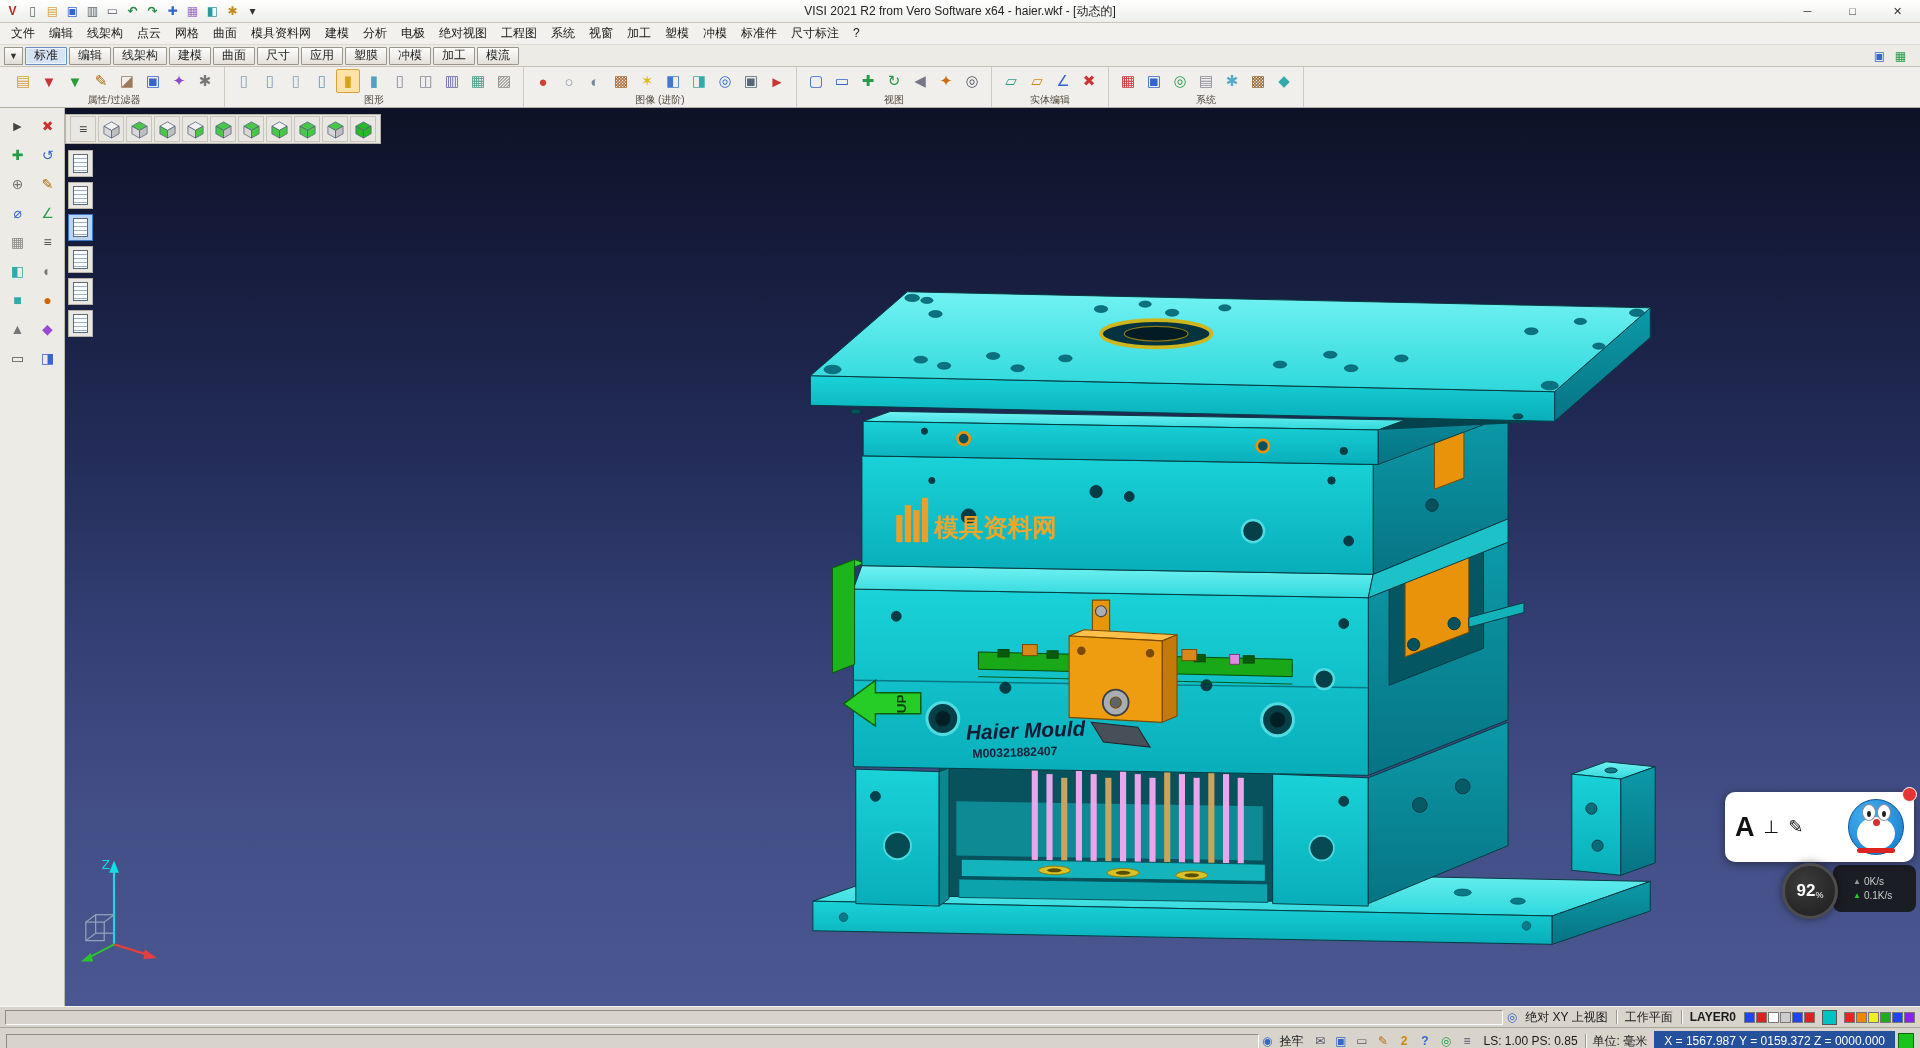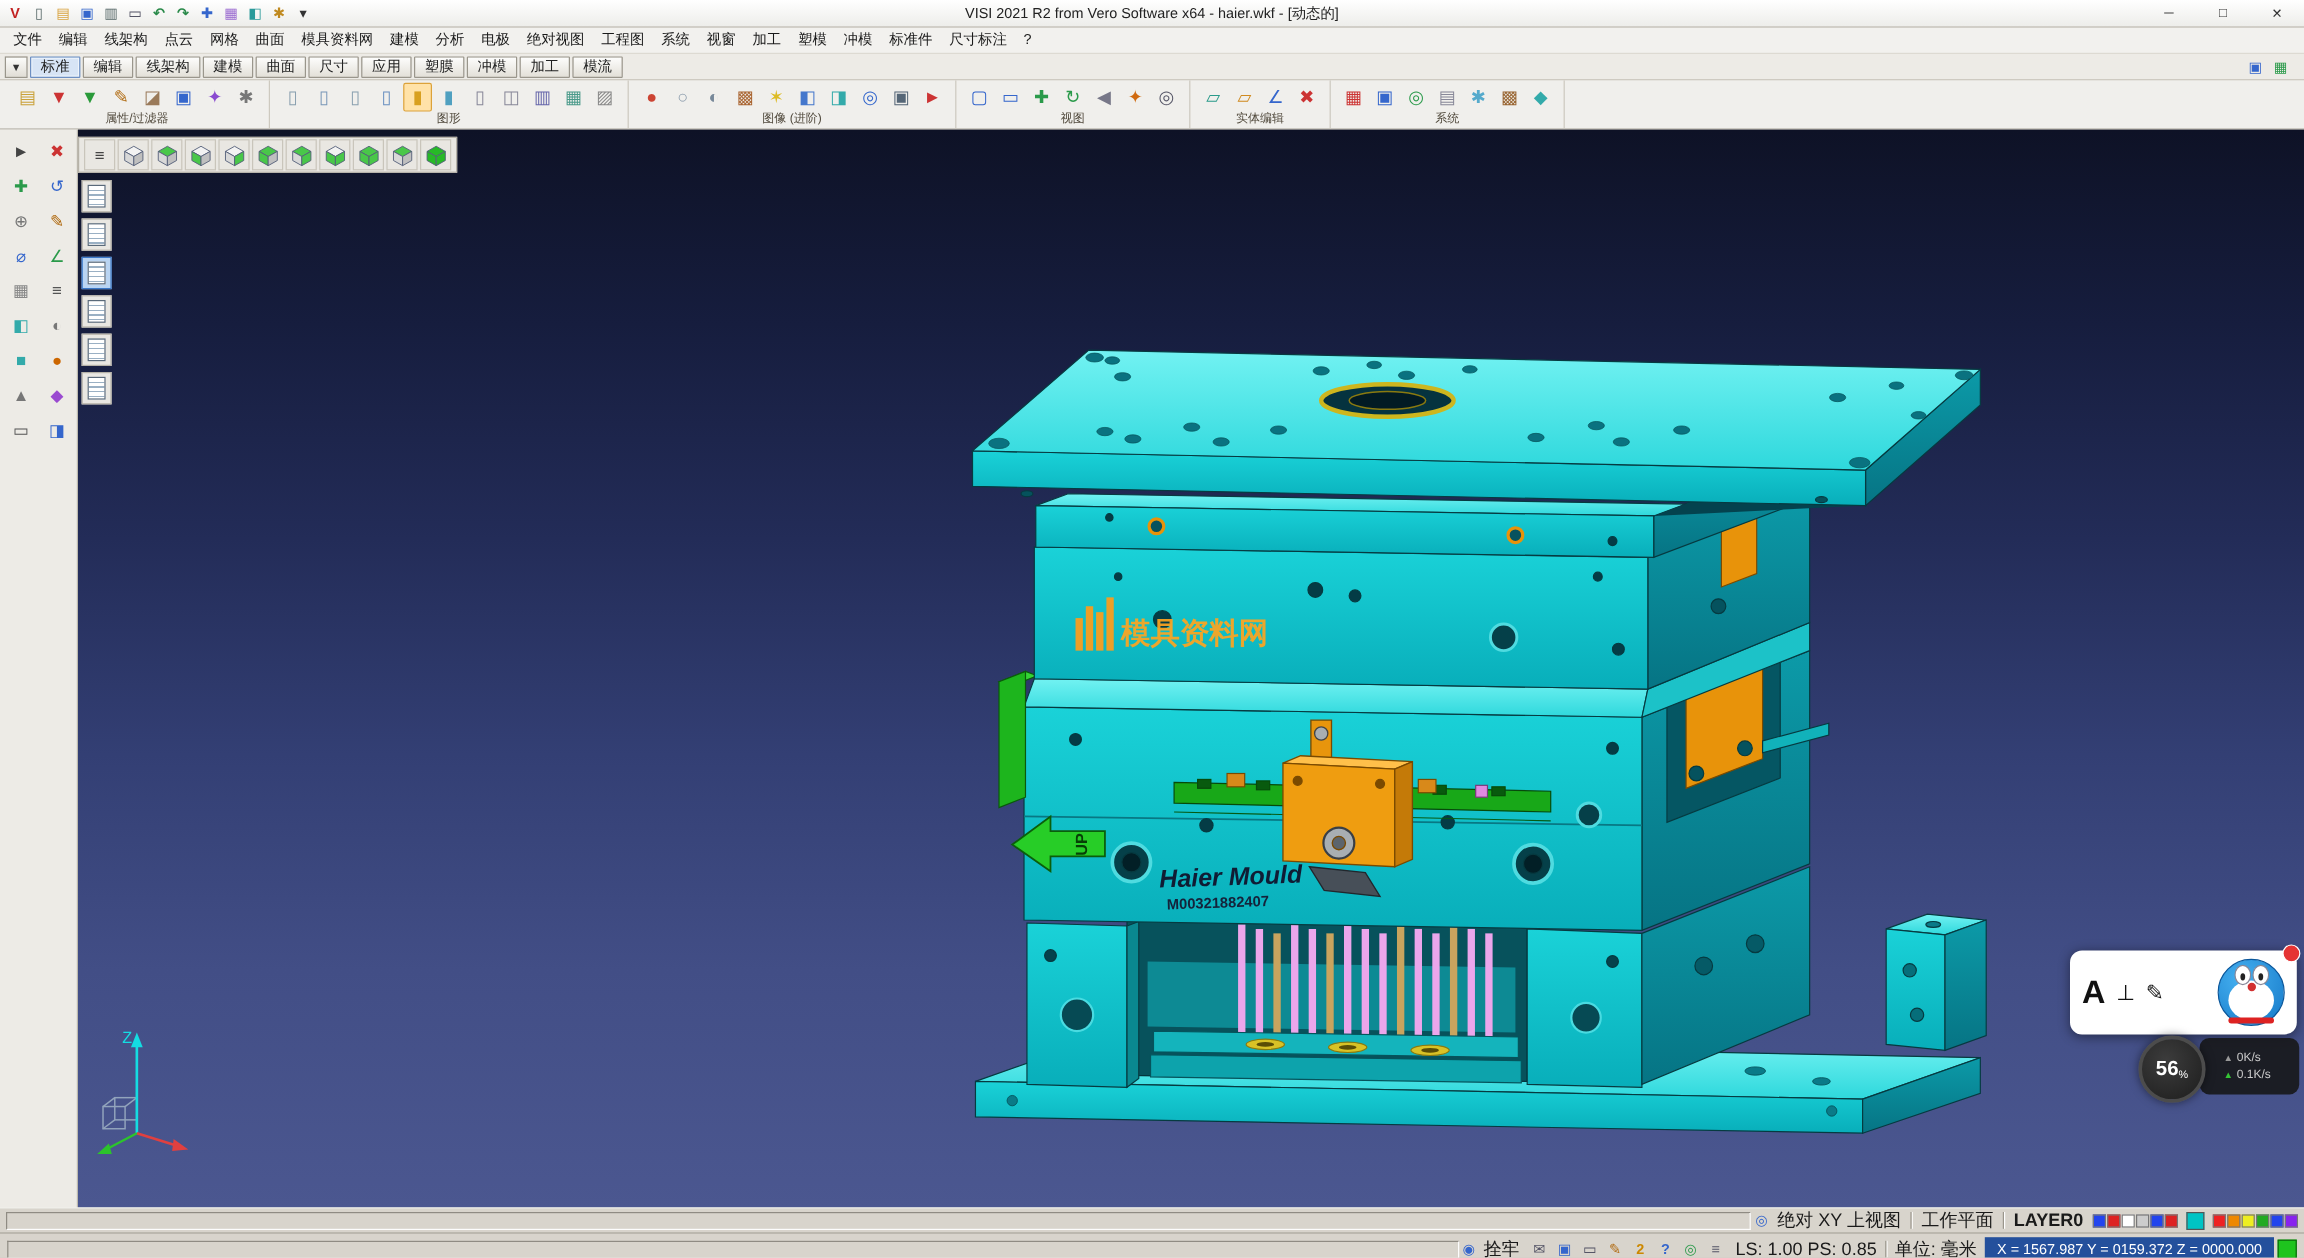--- a/index.html
+++ b/index.html
@@ -77,21 +77,21 @@
   .up1{color:#999;} .up2{color:#35c435;}
   .net-badge{position:absolute;left:1717px;top:755px;width:50px;height:50px;border-radius:50%;
     background:radial-gradient(circle at 40% 35%,#3c3c3c,#1d1d1d);border:3px solid #4c4c4c;color:#fff;
     display:flex;align-items:center;justify-content:center;z-index:22;box-shadow:0 0 8px rgba(0,0,0,.5);}
   .pct{font-size:17px;font-weight:bold;} .pctu{font-size:9px;margin-top:7px;}
   
   .statusbar1{height:20px;background:#d8d4cc;border-top:1px solid #f6f5f2;display:flex;align-items:center;gap:4px;padding:0 5px;}
   .statusbar2{height:26px;background:#d8d4cc;border-top:1px solid #aaa69c;display:flex;align-items:center;gap:3px;padding:0 6px;}
   .sunken{border:1px solid;border-color:#8f8b83 #fdfdfd #fdfdfd #8f8b83;height:13px;}
   .fill{flex:1;}
-  .sb-text{font-size:15px;padding:0 4px;white-space:nowrap;color:#1a1a1a;}
+  .sb-text{font-size:12px;padding:0 4px;white-space:nowrap;color:#1a1a1a;}
   .sb-sep{width:1px;height:14px;background:#9a968c;box-shadow:1px 0 0 #fff;}
   .layer{font-weight:bold;}
   .swatchstrip{display:flex;gap:1px;align-items:center;}
   .swatch{width:9px;height:9px;border:1px solid #777;}
   .current-swatch{width:13px;height:13px;border:1px solid #555;margin:0 3px;}
   .sti{width:19px;height:18px;display:flex;align-items:center;justify-content:center;font-size:12px;font-weight:bold;}
   .coords{background:#24509c;color:#fff;font-size:12px;padding:3px 10px;white-space:nowrap;}
   .green-ind{width:14px;height:14px;background:#1ec41e;border:1px solid #0a6a0a;}
   .zoom-glyph{font-size:12px;color:#3566cc;}
 </style>
@@ -786,21 +786,21 @@
       <div class="rate">
           <span class="arrow up1">▲</span>
         <span>0K/s</span>
         </div>
       <div class="rate">
           <span class="arrow up2">▲</span>
         <span>0.1K/s</span>
         </div>
     </div>
     <div class="net-badge">
-      <span class="pct">56</span>
+      <span class="pct">92</span>
       <span class="pctu">%</span>
     </div>
   </div>
 </div>
 
 <div class="statusbar1">
   <div class="sunken fill"></div>
   <span class="zoom-glyph">◎</span>
   <span class="sb-text">绝对 XY 上视图</span>
   <div class="sb-sep"></div>

